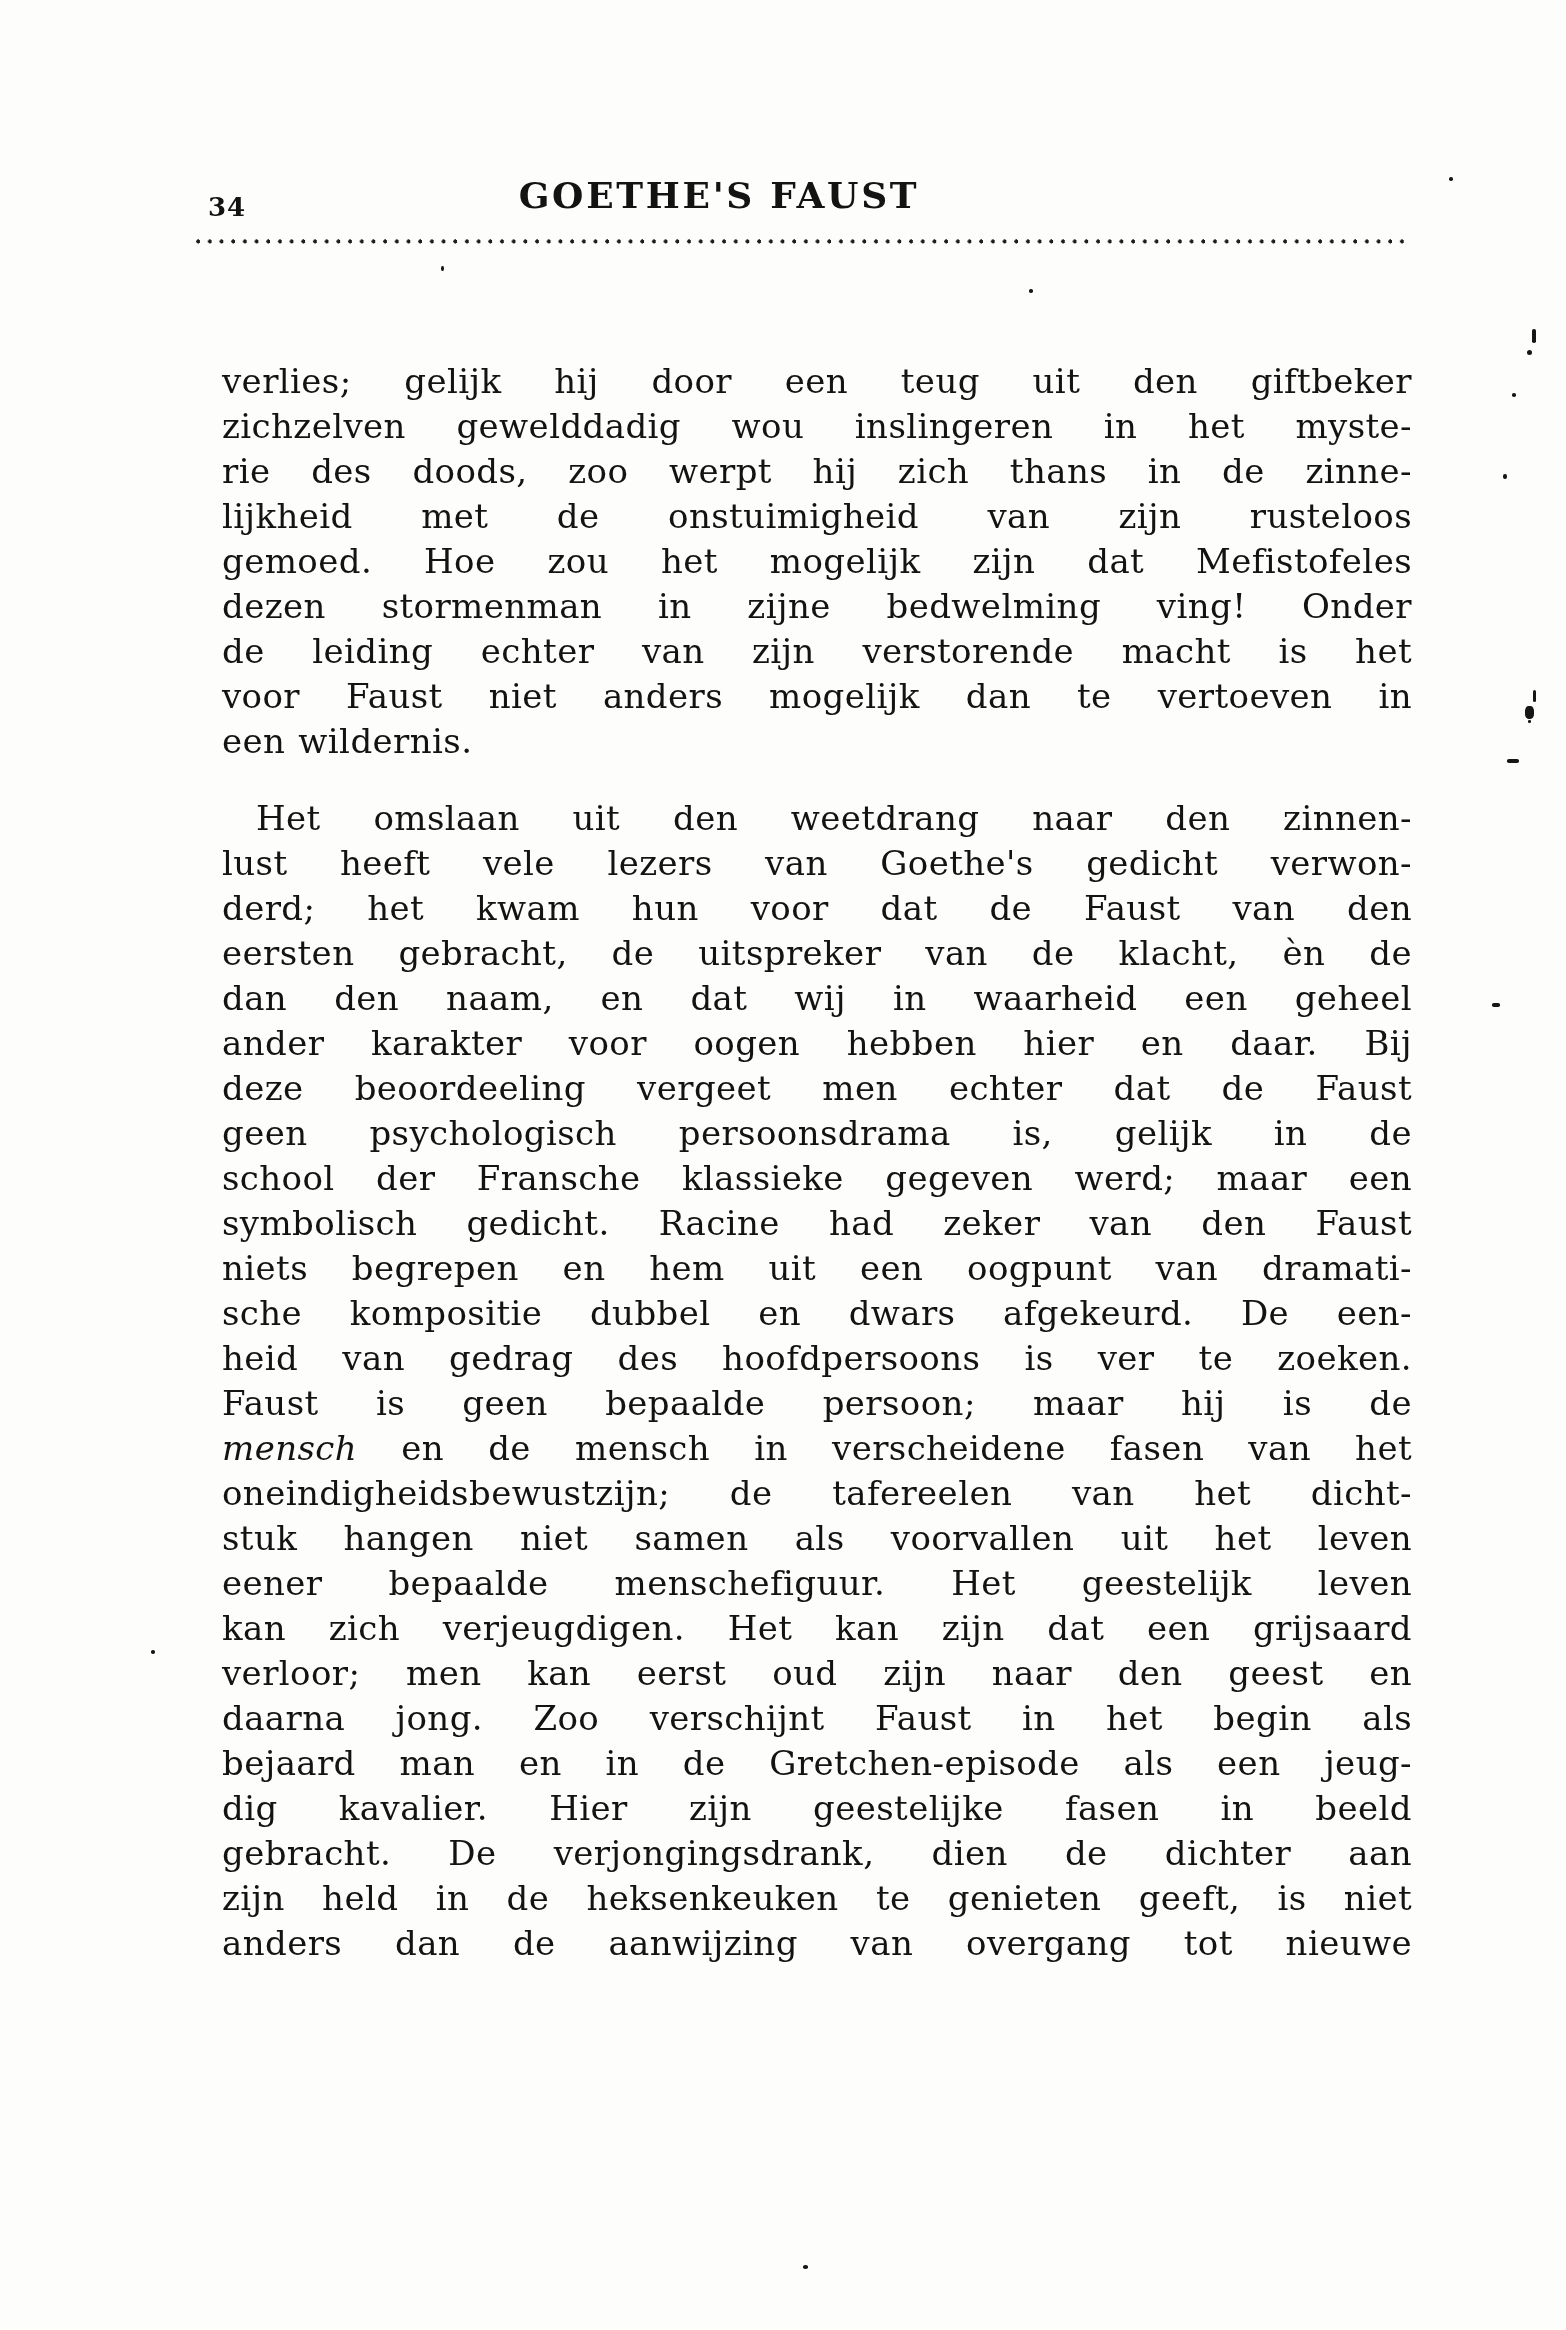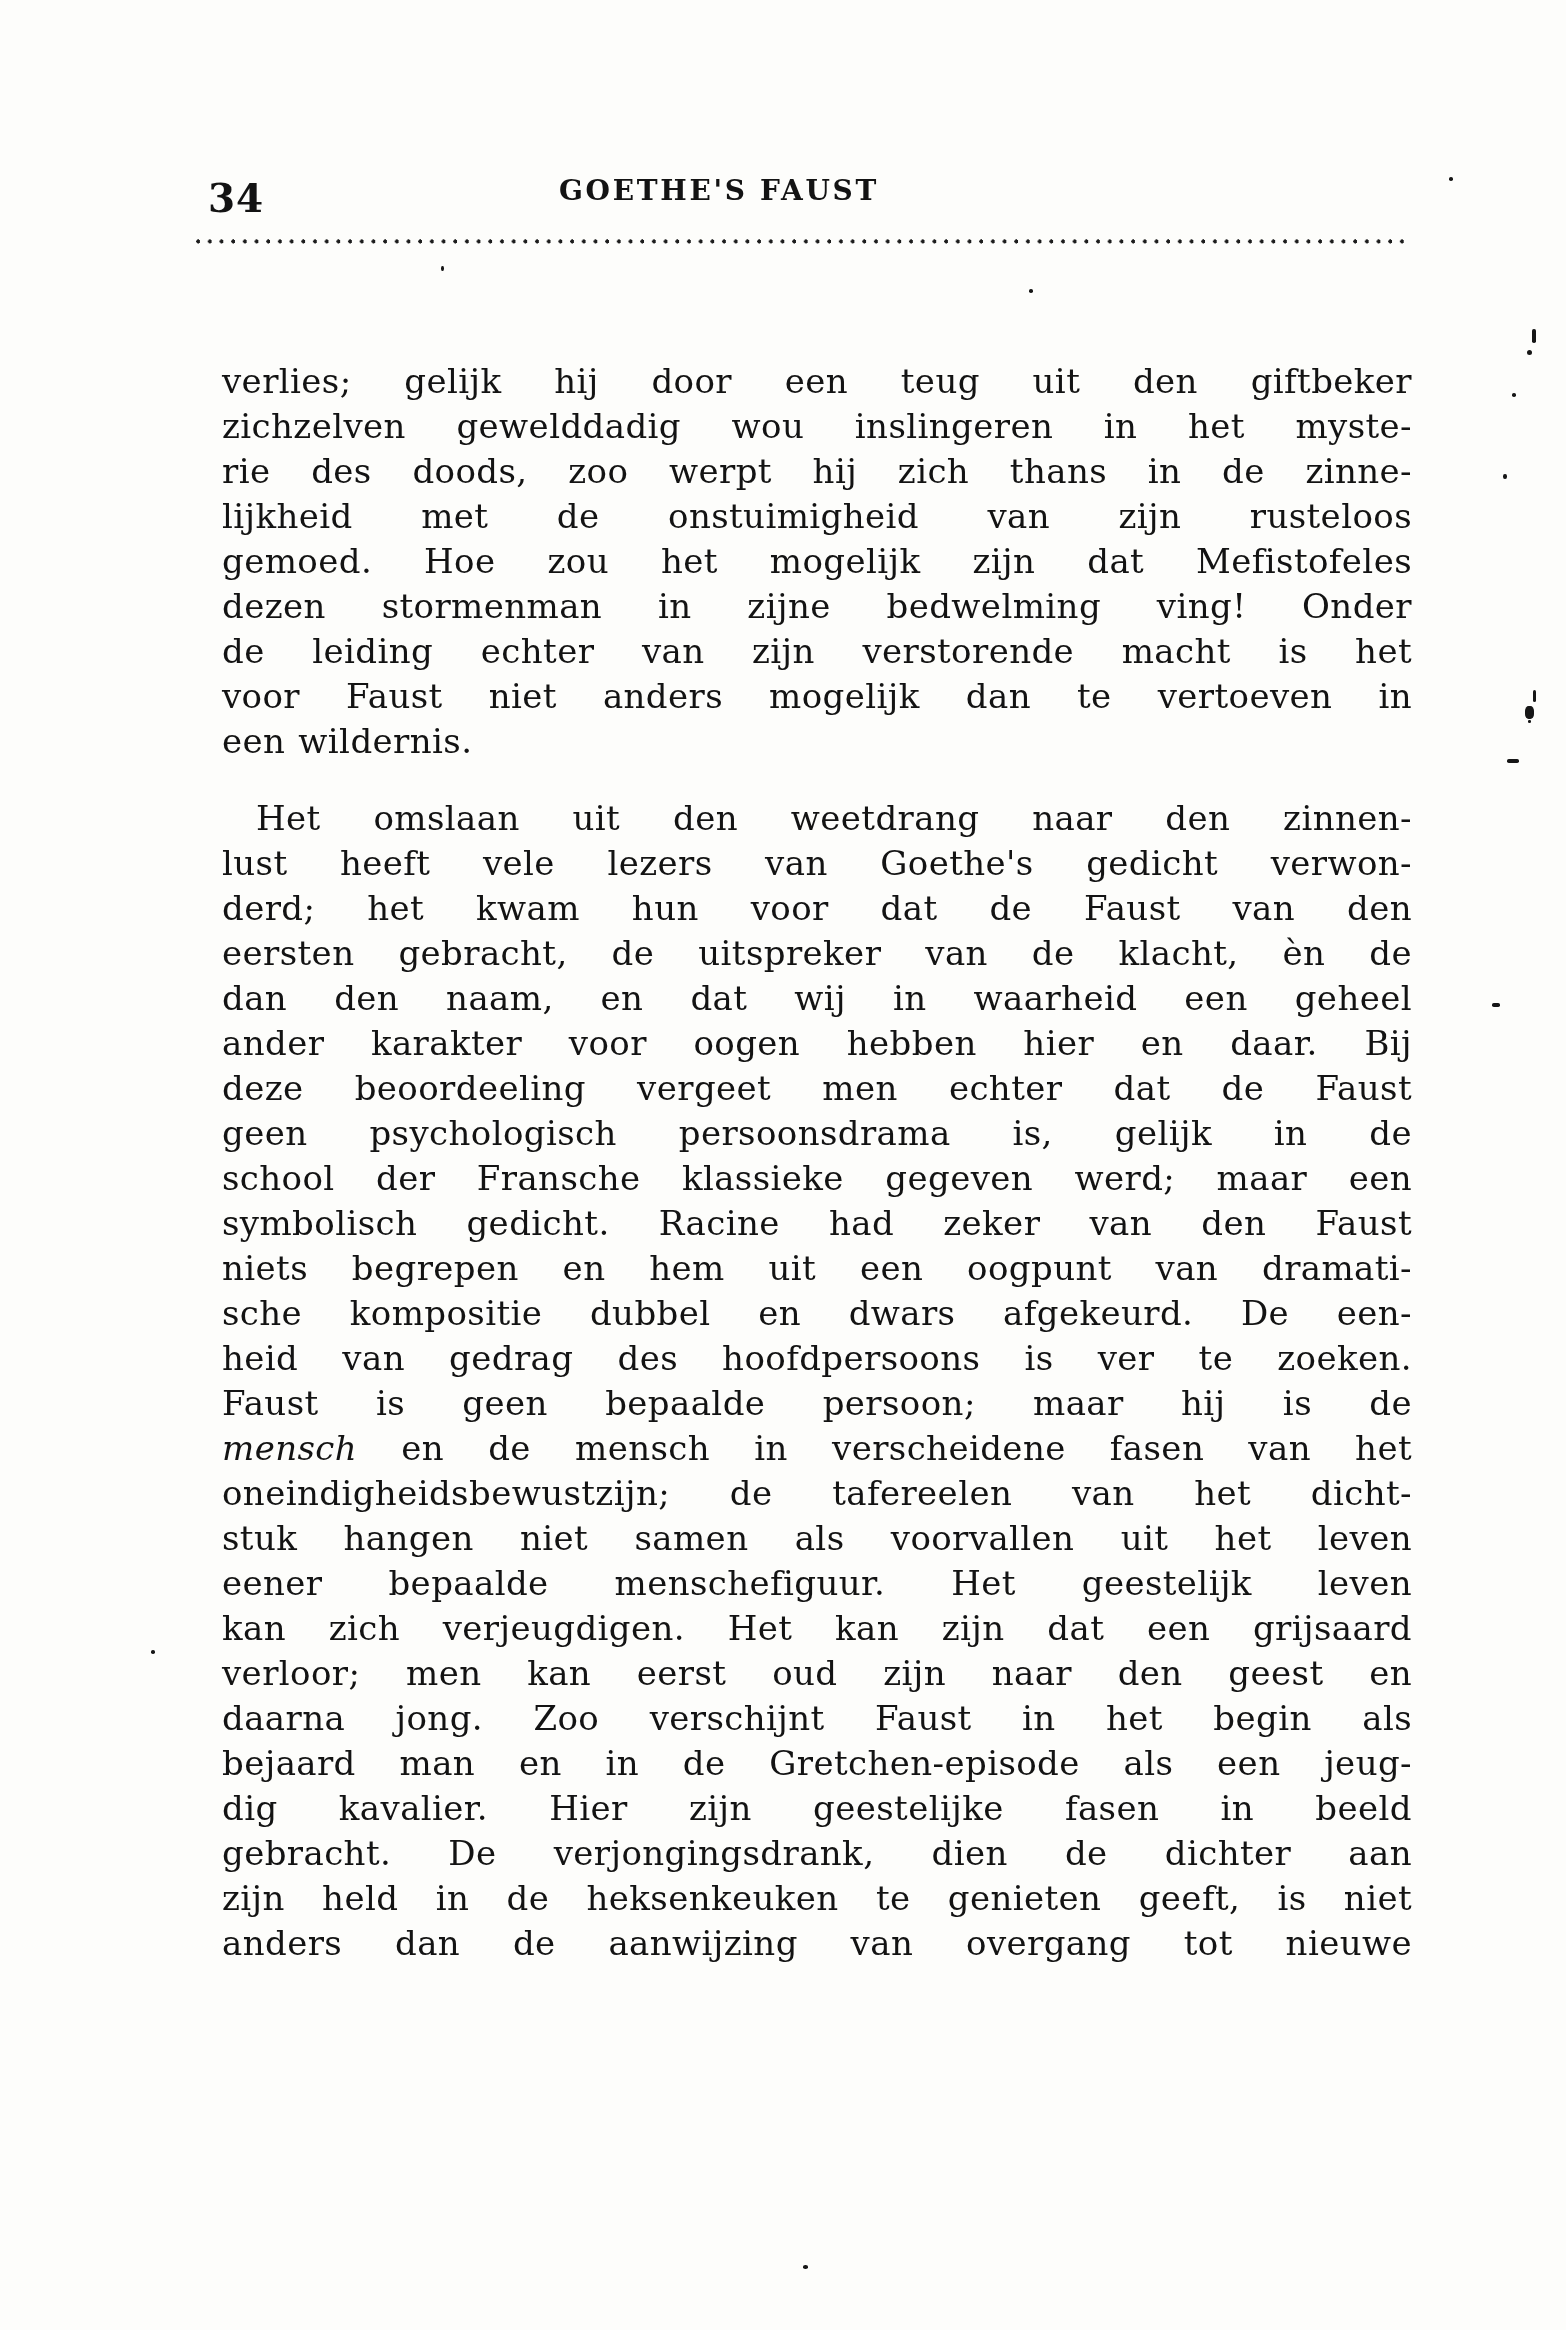--- a/index.html
+++ b/index.html
@@ -13,31 +13,31 @@
     width: 1566px;
     height: 2330px;
     background: #fdfdfb;
     overflow: hidden;
     font-family: "DejaVu Serif", "Liberation Serif", serif;
     color: #131313;
   }
   .page-number {
     position: absolute;
     left: 208px;
-    top: 175px;
-    font-size: 39px;
+    top: 192px;
+    font-size: 26px;
     font-weight: bold;
     letter-spacing: 0.9px;
   }
   .header-title {
     position: absolute;
     left: 719px;
     top: 174px;
     transform: translateX(-50%);
-    font-size: 28px;
+    font-size: 36px;
     font-weight: bold;
     letter-spacing: 2.7px;
     white-space: nowrap;
     text-align: right;
   }
   .header-rule {
     position: absolute;
     left: 196px;
     top: 239px;
     width: 1208px;

